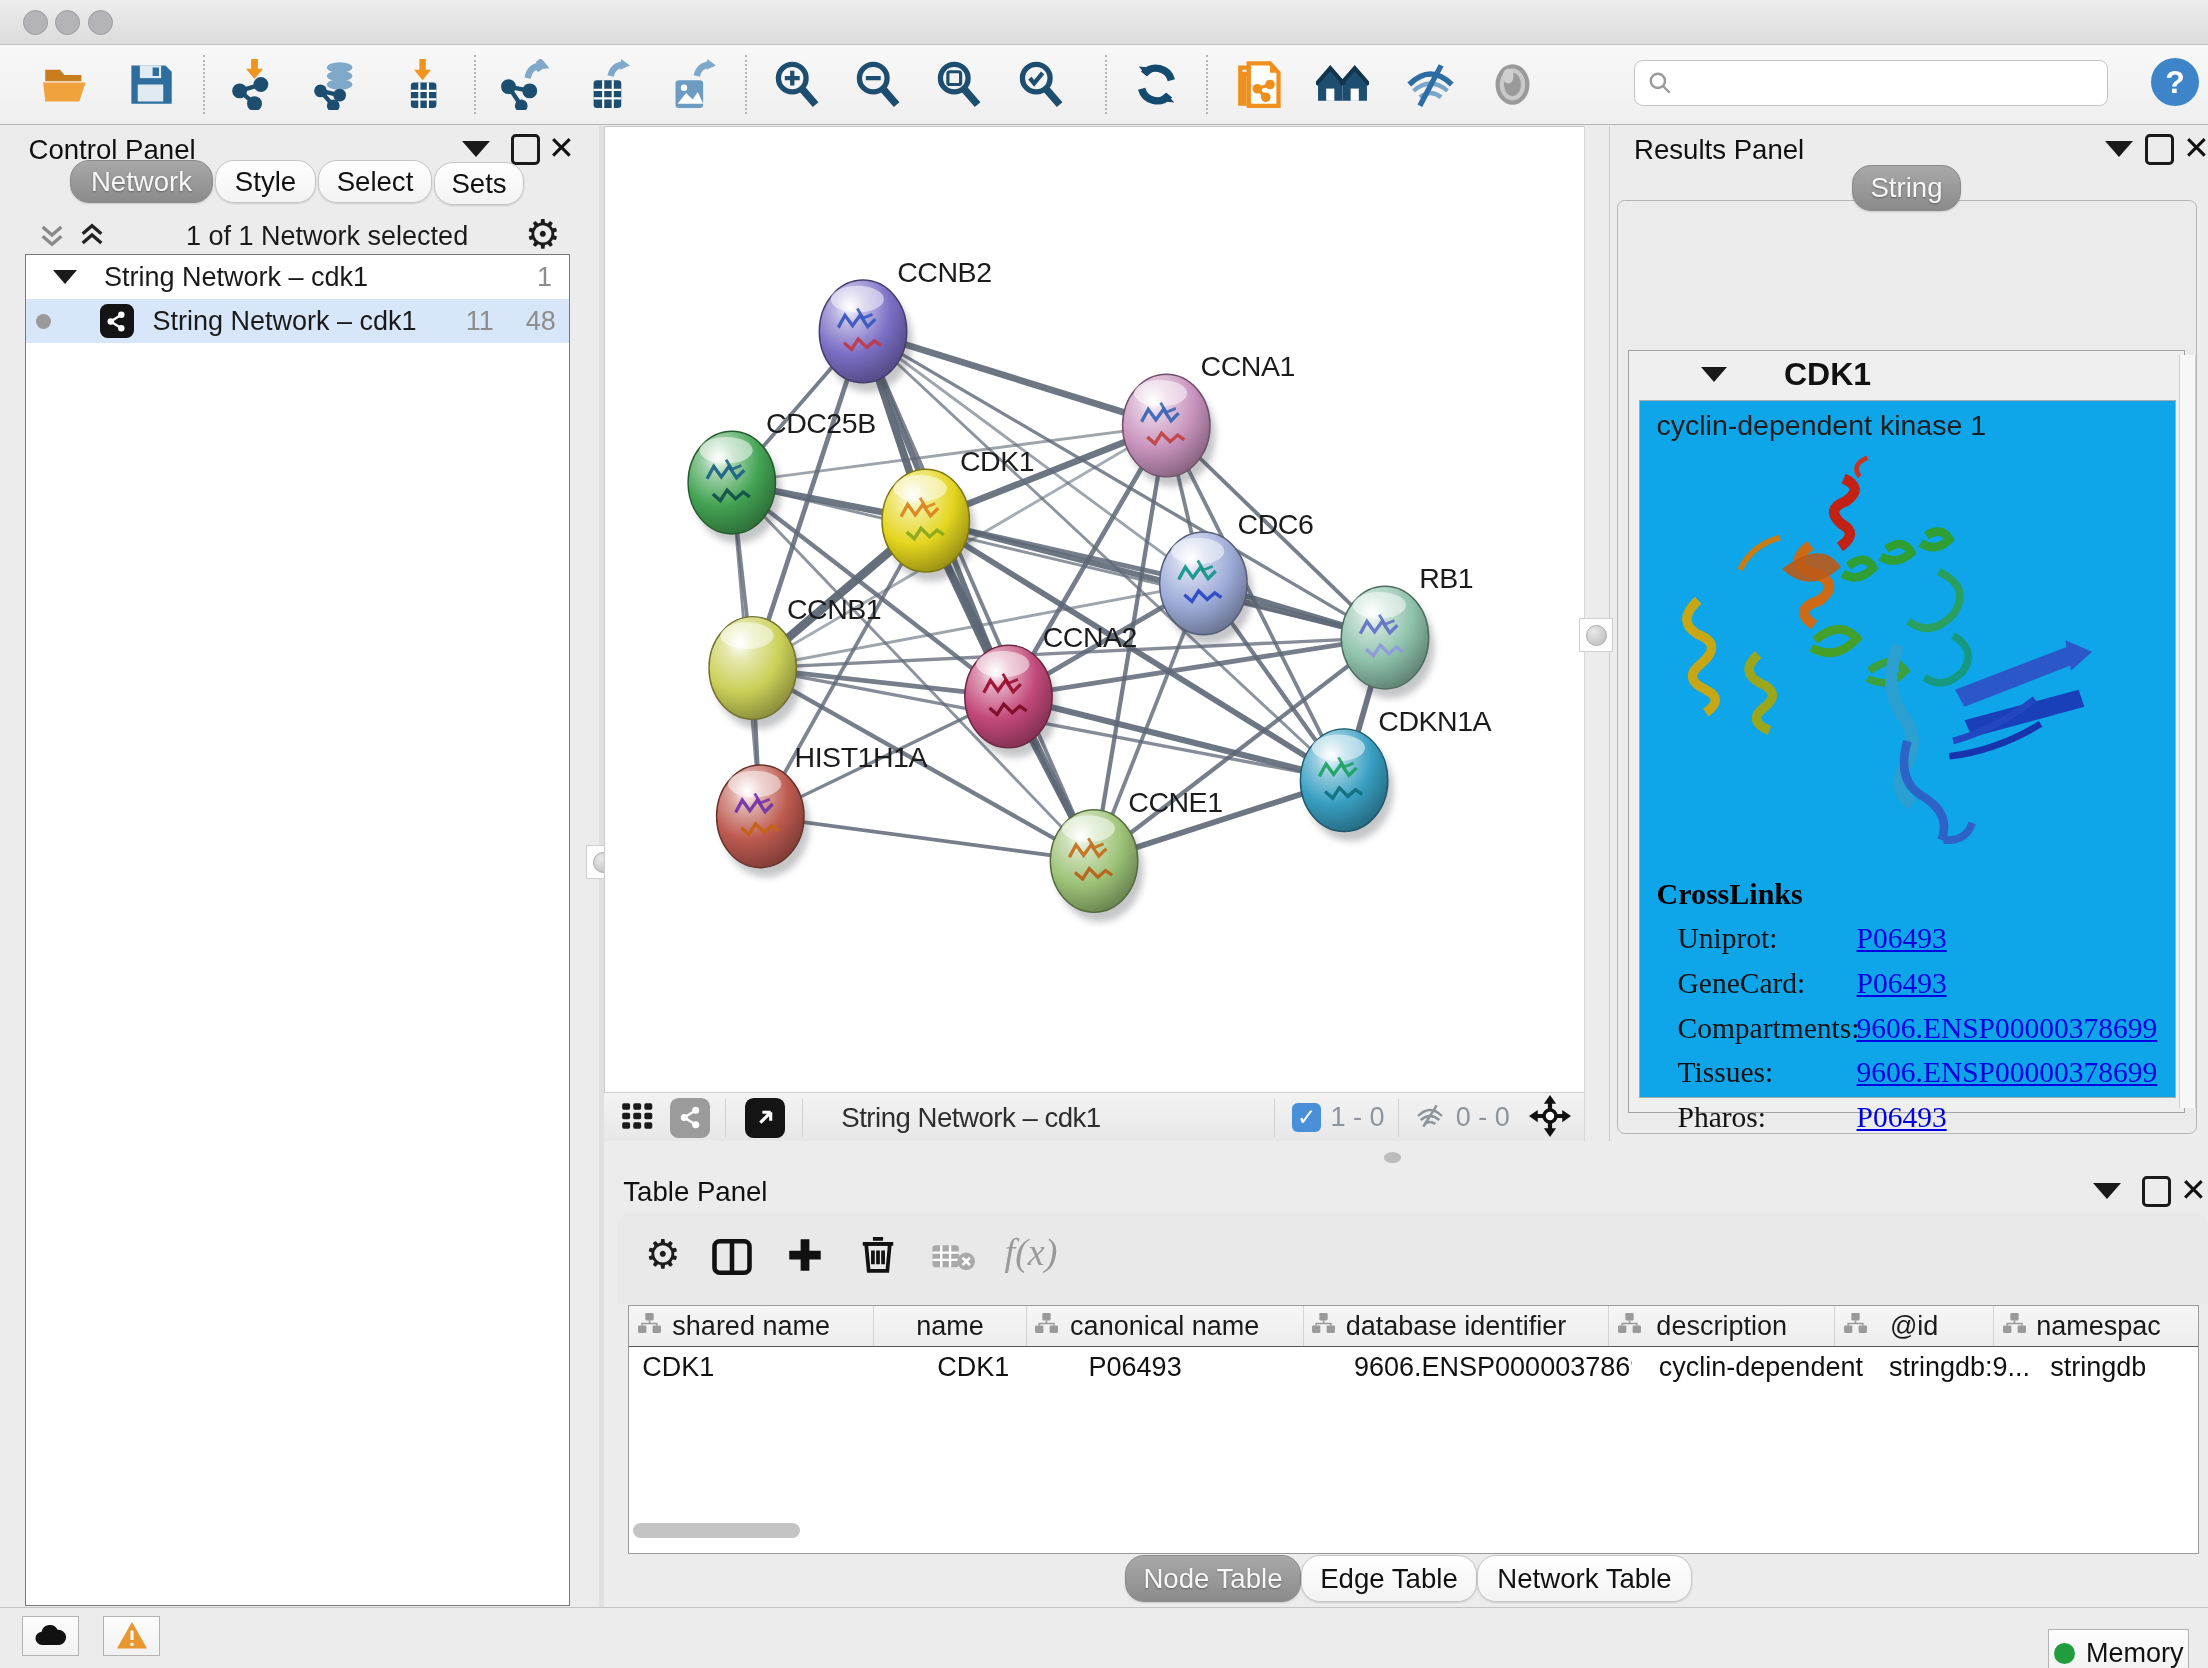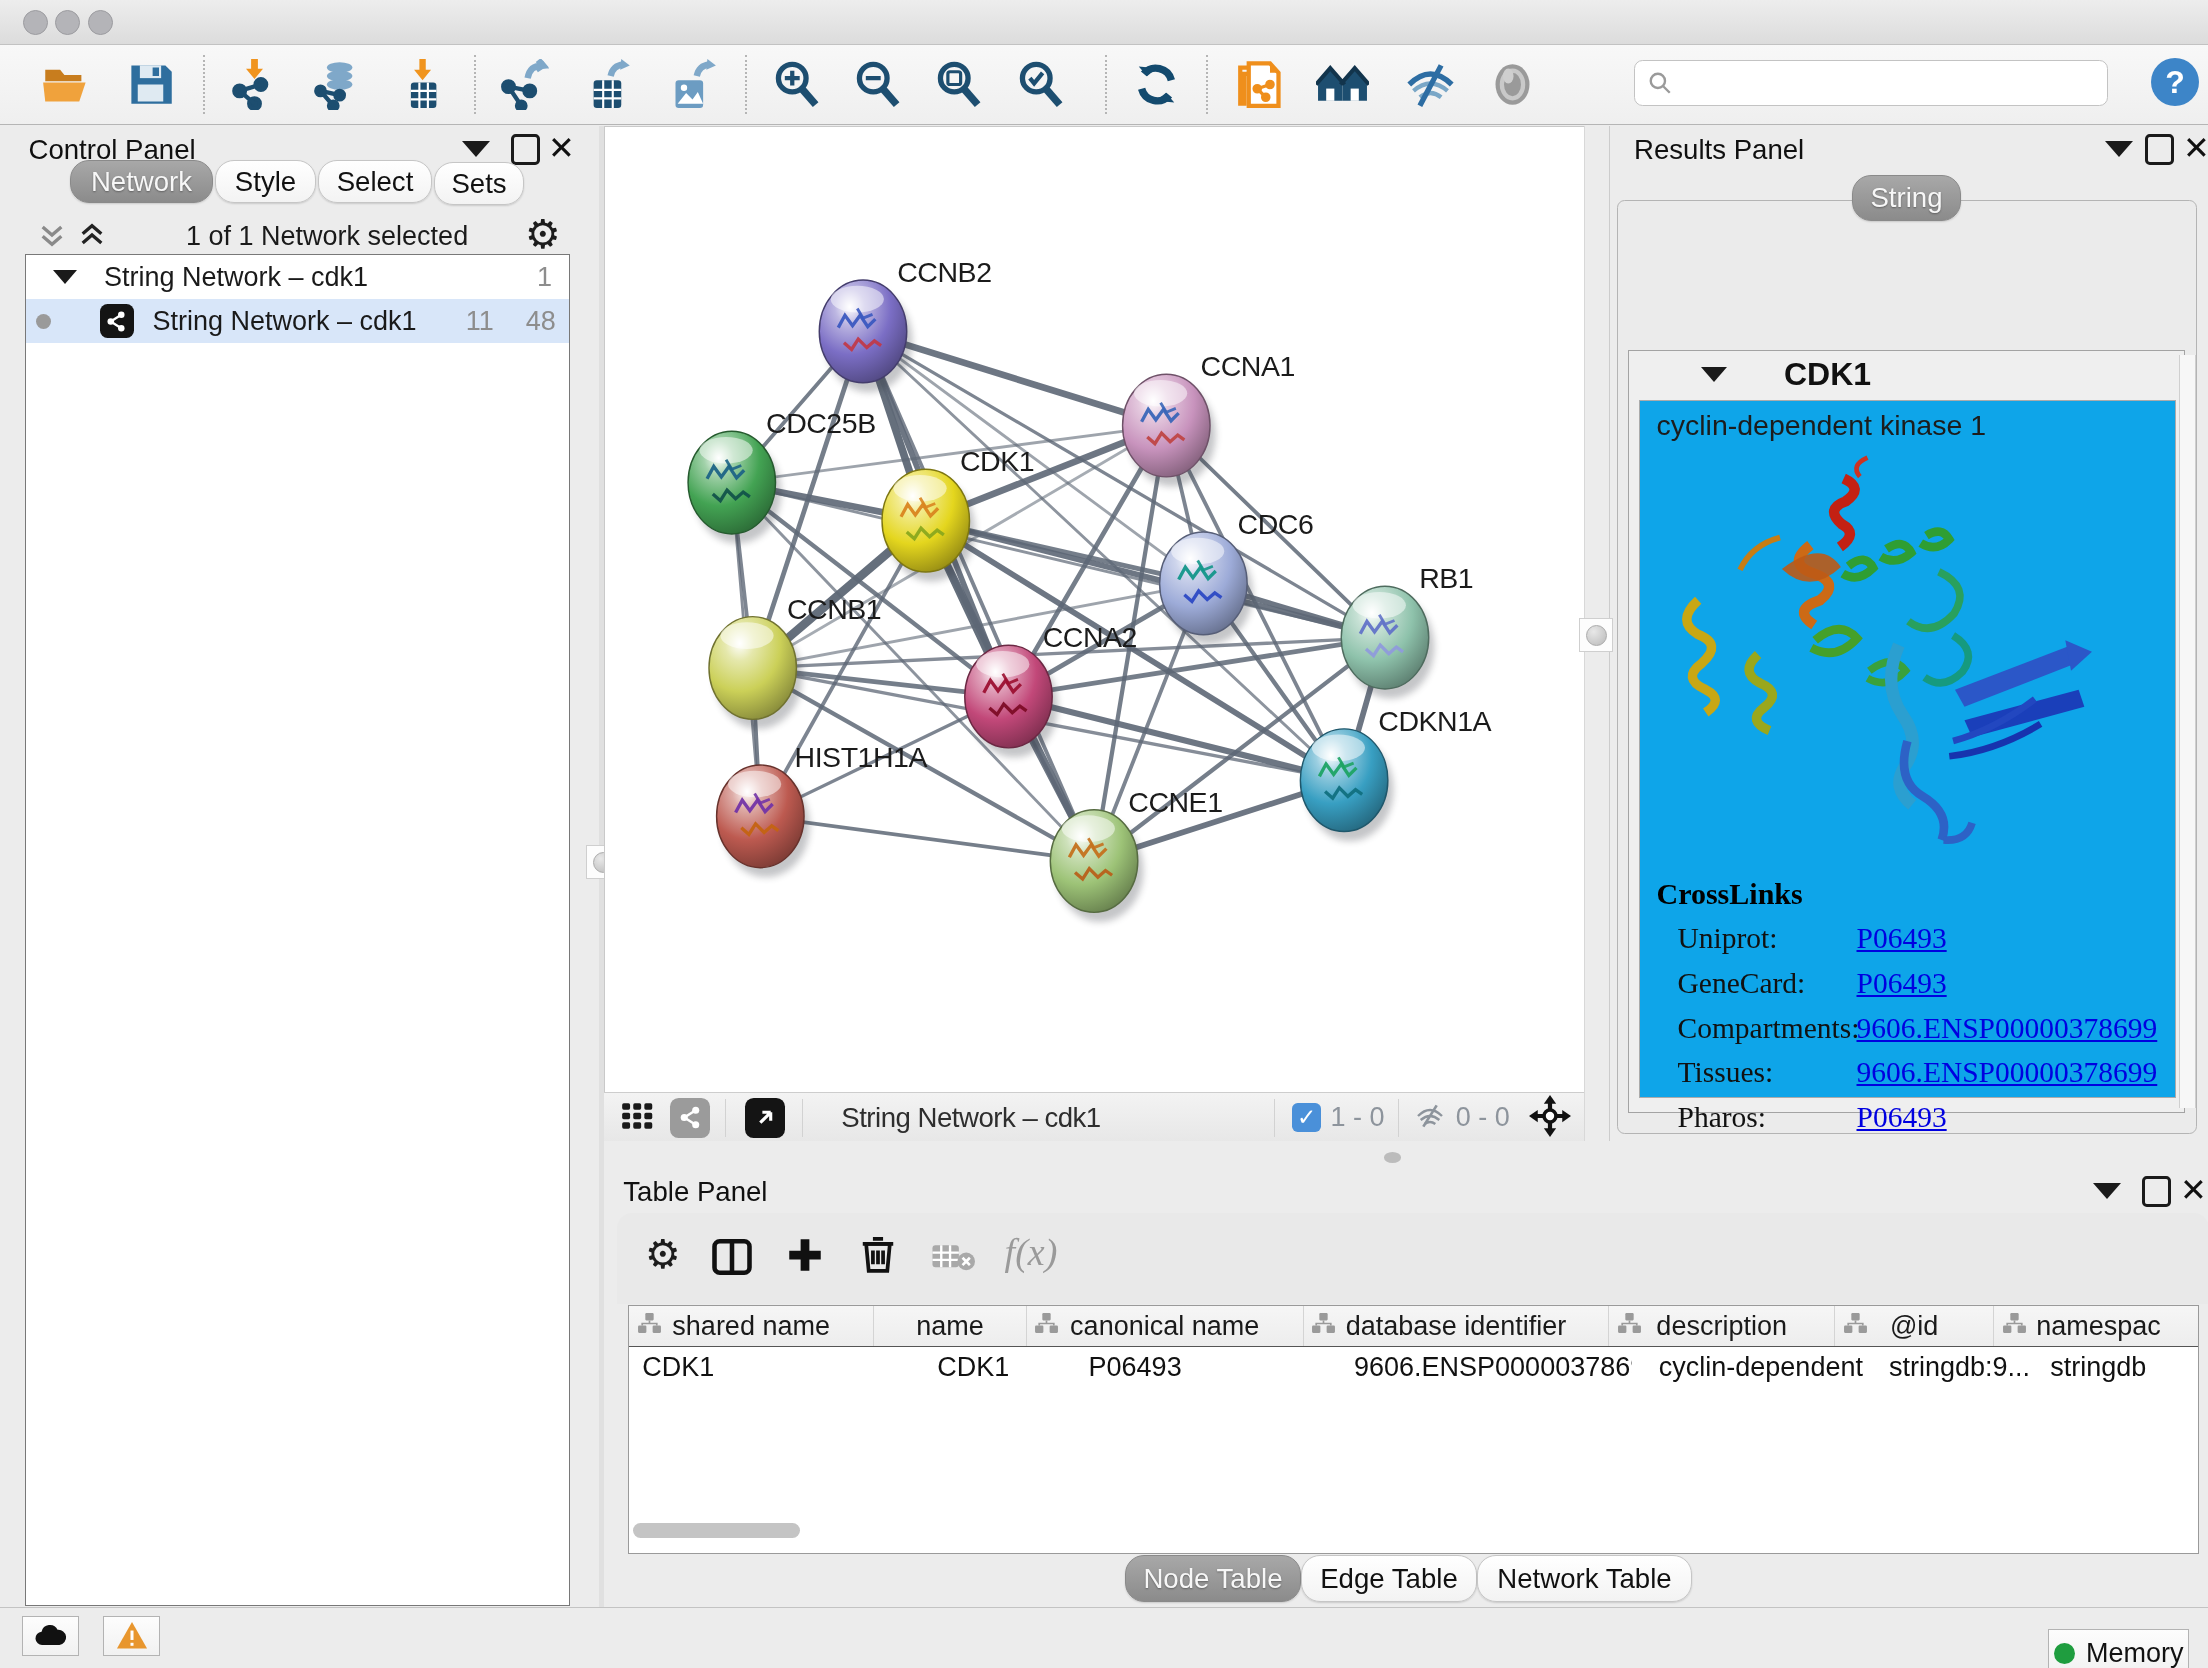--- a/index.html
+++ b/index.html
@@ -575,21 +575,21 @@
   <div class="abs" style="left:604px;top:1141px;width:1605px;height:30px;background:#ececec;"></div>
   <div class="abs ovalhandle" style="left:1384px;top:1152px;"></div>
 
   <div class="abs" style="left:1607px;top:126px;width:601px;height:1016px;">
     <div class="abs panel-title" style="left:27px;top:7.6px;">Results Panel</div>
     <div class="abs tri" style="left:498px;top:15px;"></div>
     <div class="abs sqbtn" style="left:538px;top:7.6px;"></div>
     <div class="abs xbtn" style="left:576px;top:7.6px;">✕</div>
 
     <div class="abs rbox" style="left:9.5px;top:74px;width:578px;height:932px;"></div>
-    <div class="abs tab sel" style="left:245px;top:49px;width:107px;height:44px;">
+    <div class="abs tab sel" style="left:245px;top:39px;width:107px;height:44px;">
         <span>String</span>
       </div>
 
 
     <div class="abs innerbox" style="left:21px;top:224px;width:555px;height:761px;background:#efefef;">
       <div class="abs" style="left:0;top:0;width:555px;height:46px;display:flex;align-items:center;">
         <span class="tri" style="margin-left:72px;border-top-width:15px;border-left-width:13.3px;border-right-width:13.3px;"></span>
         <span class="gene" style="margin-left:57px;">CDK1</span>
       </div>
       <div class="abs" style="left:9.5px;top:49px;width:535px;height:696px;border:1.9px solid #ababab;background:#0ea5e9;">

